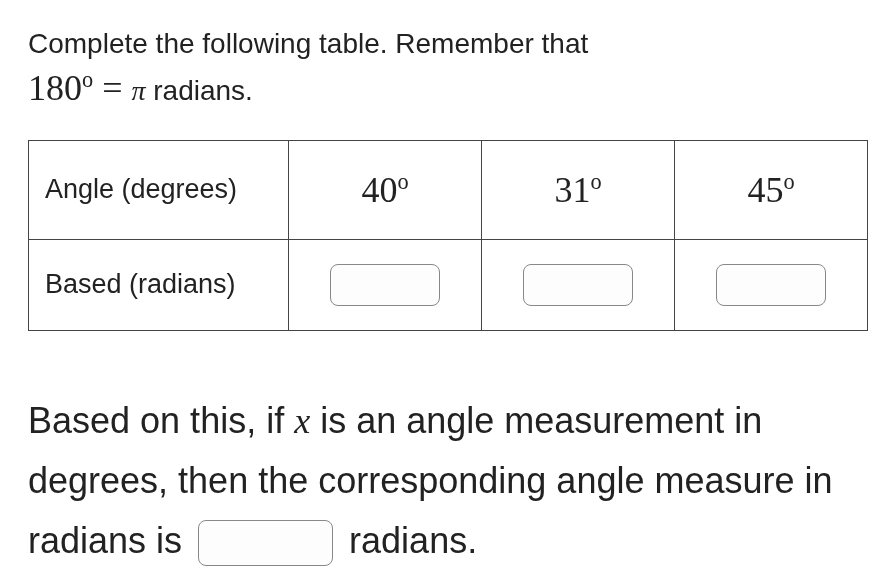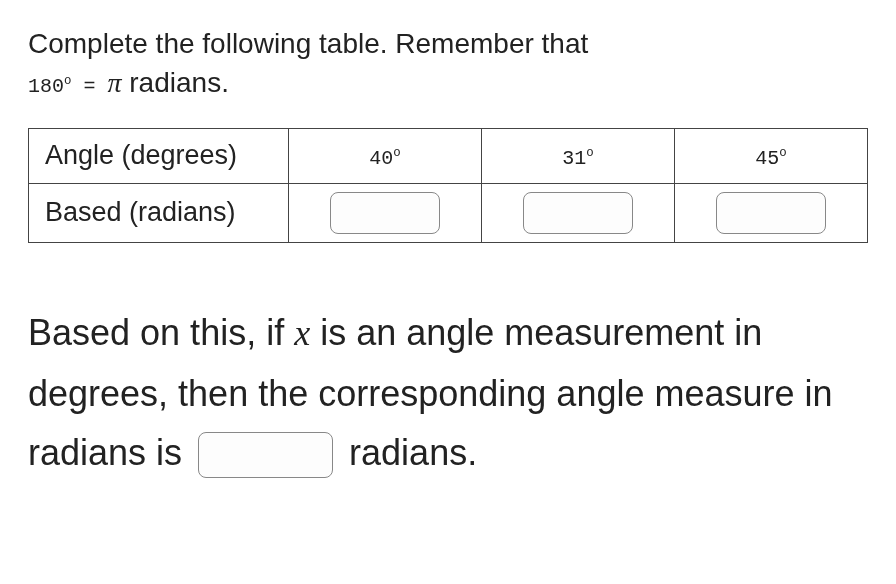--- a/index.html
+++ b/index.html
@@ -16,33 +16,33 @@
   .instructions { margin-bottom: 26px; }
   .math-it { font-family: 'Times New Roman', serif; font-style: italic; }
   .sup { font-size: 0.62em; vertical-align: super; line-height: 0; }
   table {
     border-collapse: collapse;
     width: 100%;
     margin-bottom: 60px;
   }
   td {
     border: 1px solid #444;
-    padding: 8px 16px;
+    padding: 24px 16px;
     text-align: center;
     font-size: 27px;
     height: 54px;
   }
   td.label {
     text-align: left;
     width: 260px;
     white-space: nowrap;
   }
   .cell-deg {
-    font-family: Liberation Mono, monospace;
-    font-size: 20px;
+    font-family: Liberation Serif, serif;
+    font-size: 36px;
   }
   .ans-box {
     display: inline-block;
     min-width: 110px;
     height: 42px;
     border: 1.5px solid #888;
     border-radius: 8px;
     background: #fdfdfd;
     vertical-align: middle;
     box-shadow: 0 0 0 rgba(0,0,0,0);

